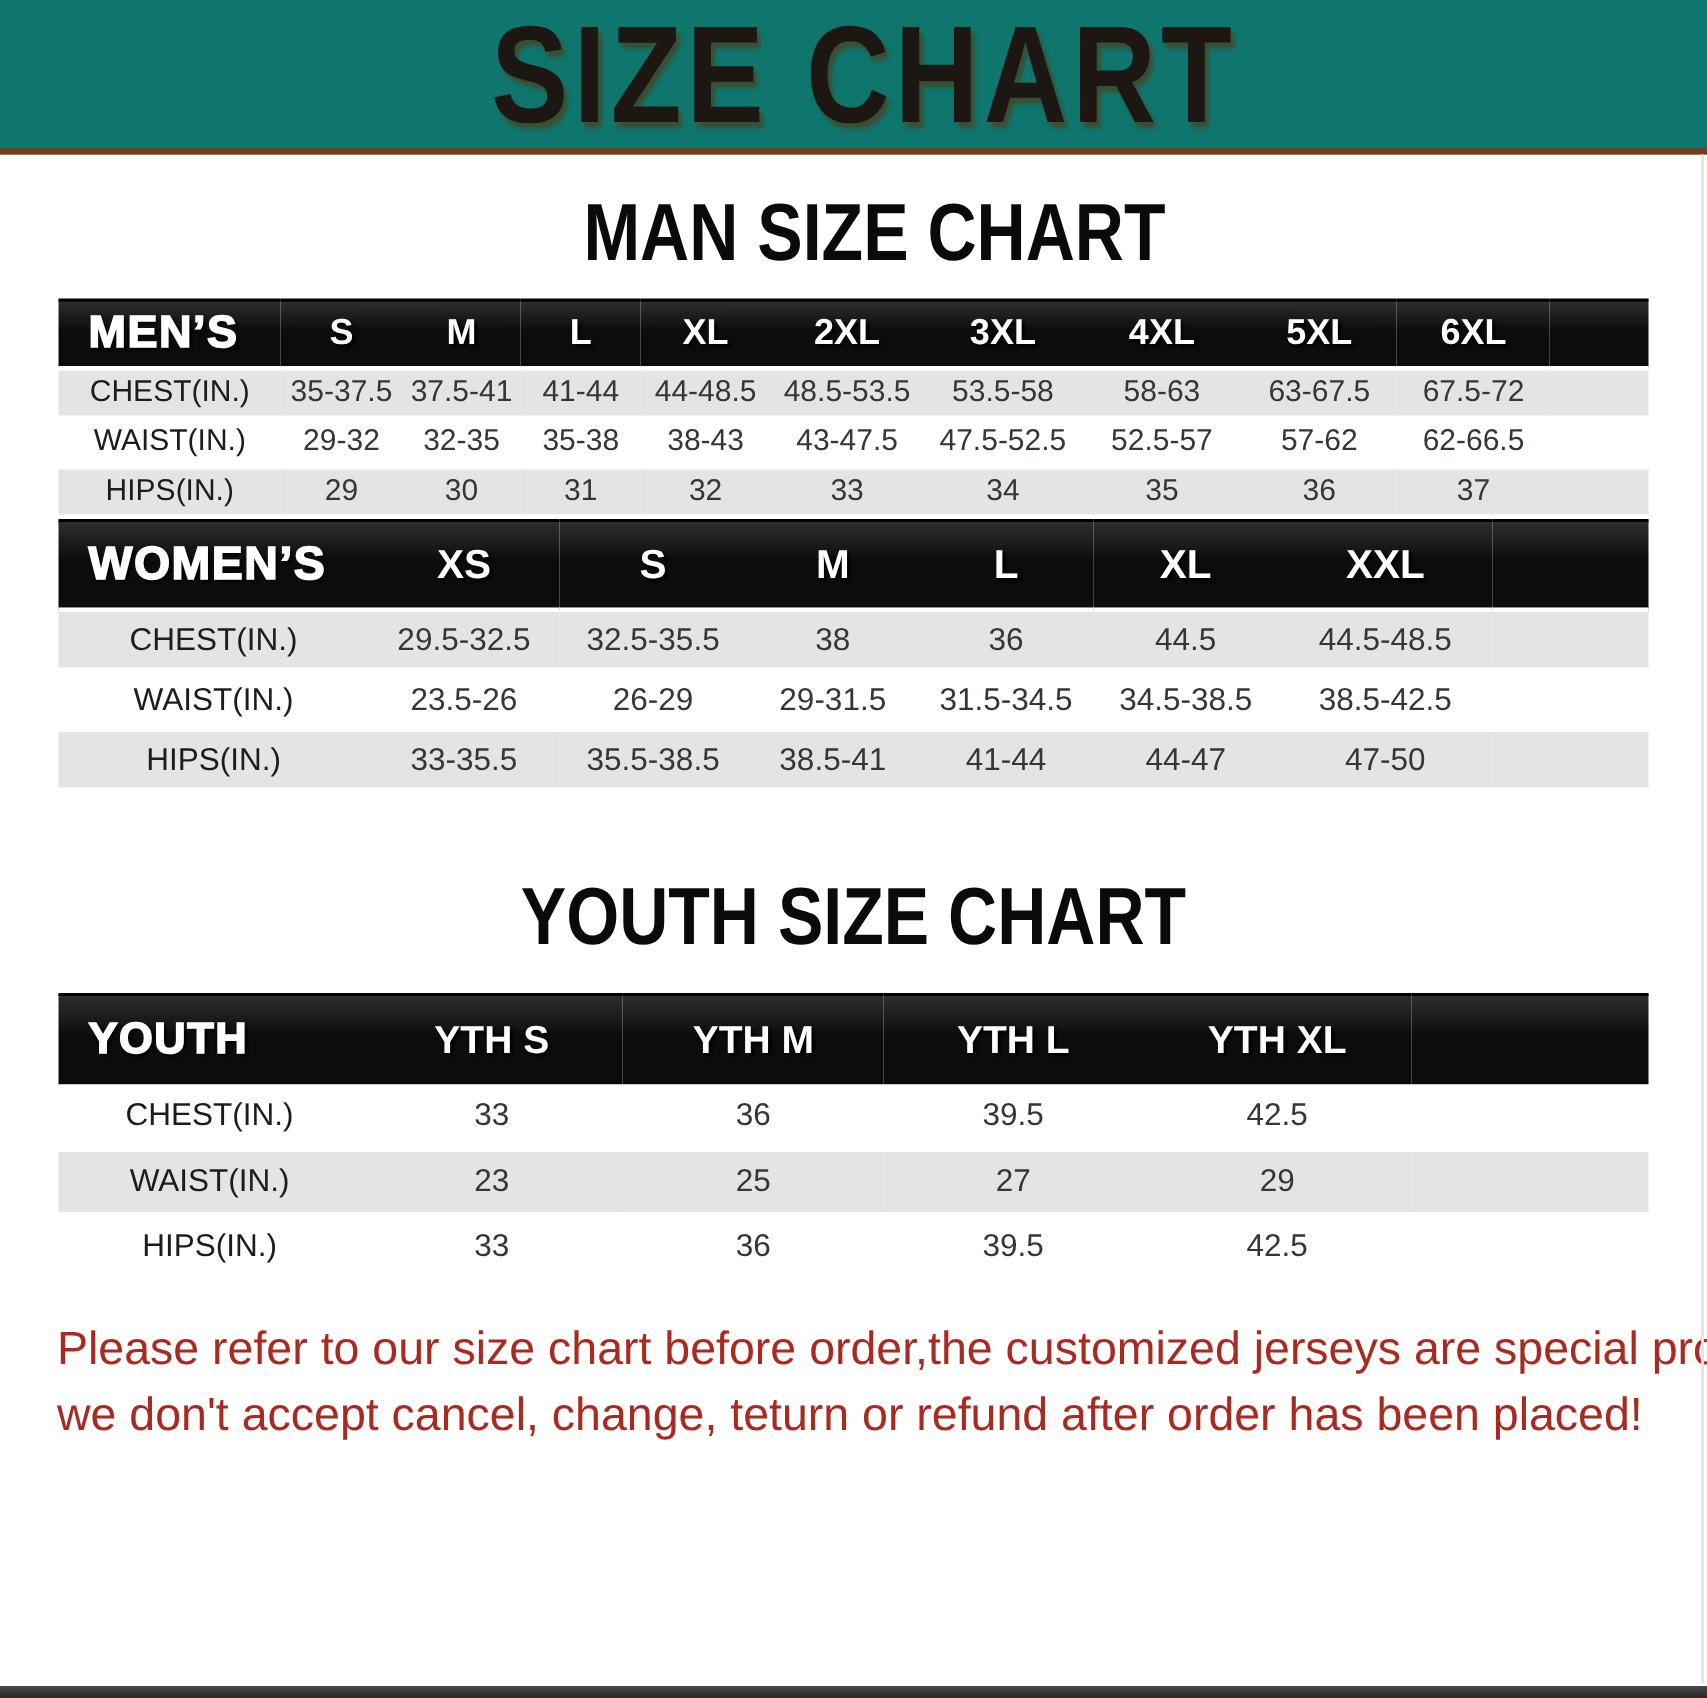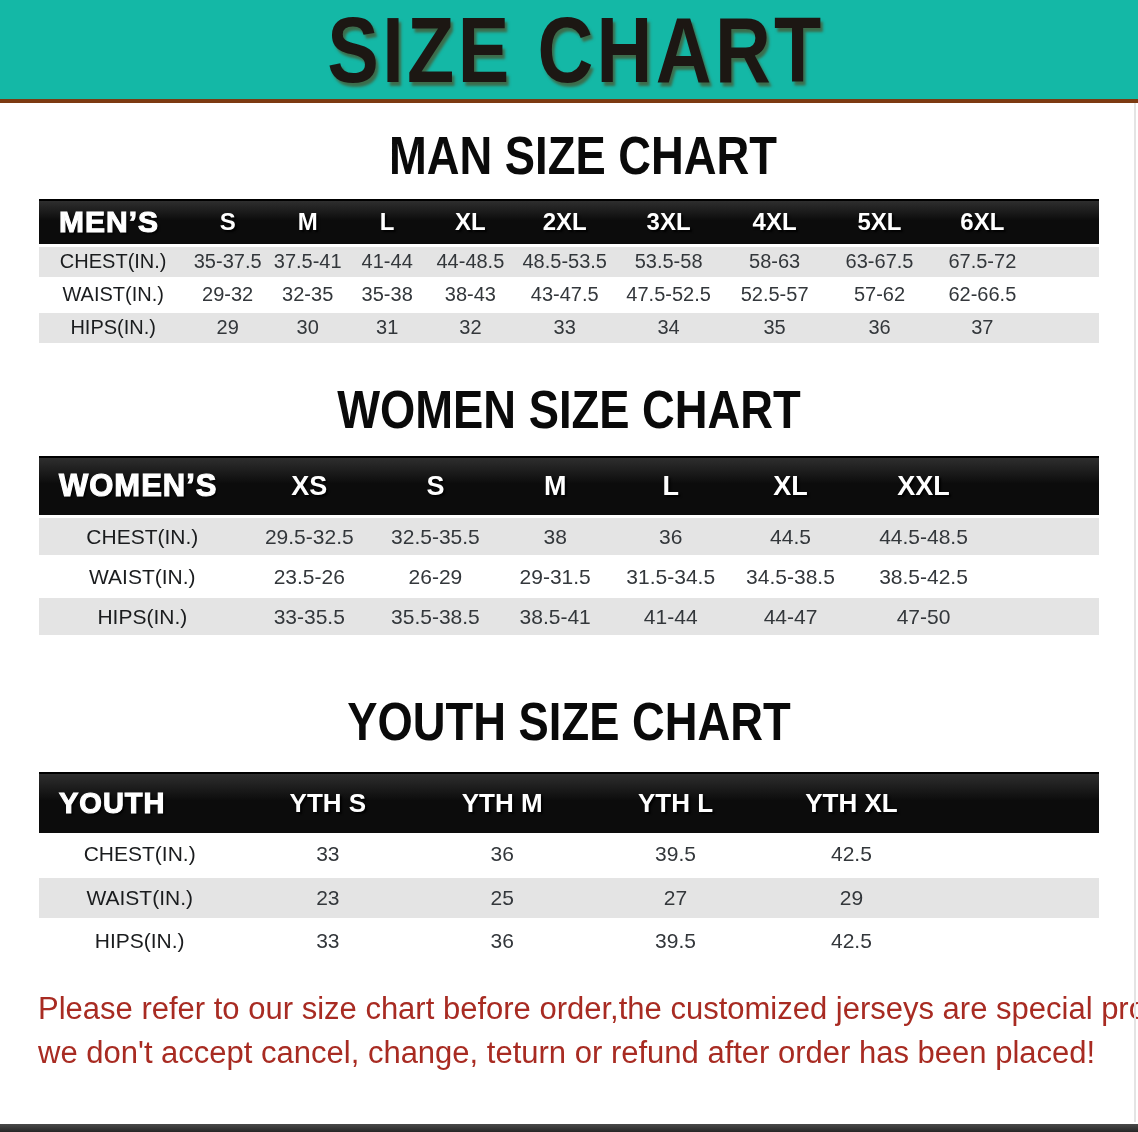--- a/index.html
+++ b/index.html
@@ -11,21 +11,21 @@
     position:relative;
   }
   .page { width:1138px; height:1132px; position:relative; }
   .page::after{
     content:""; position:absolute; right:2px; top:103px; bottom:10px;
     width:2px; background:#e4e4e4;
   }
 
   
   .banner {
-    height:103px; background:#14b8a6;
+    height:103px; background:#0f766e;
     border-bottom:4px solid #7c3a12;
     display:flex; align-items:center; justify-content:center;
   }
   .banner-title {
     display:inline-block;
     font-size:92px; font-weight:bold; letter-spacing:4px;
     color:#1c1713; white-space:nowrap;
     transform:scaleX(0.84); transform-origin:center;
     margin-left:14px;
     text-shadow:3px 4px 3px rgba(95,45,0,0.55);
@@ -172,21 +172,20 @@
               <td>34</td>
               <td>35</td>
               <td>36</td>
               <td>37</td>
               <td></td>
             </tr>
           </tbody>
         </table>
       </section>
       <section class="sec1 s1">
-        <h2 class="section-heading"><span class="cond">WOMEN SIZE CHART</span></h2>
         <table class="size-table s1">
           <colgroup>
             <col style="width: 19.5%;">
             <col style="width: 12%;">
             <col style="width: 11.8%;">
             <col style="width: 10.8%;">
             <col style="width: 11%;">
             <col style="width: 11.6%;">
             <col style="width: 13.5%;">
             <col style="width: 9.8%;">

